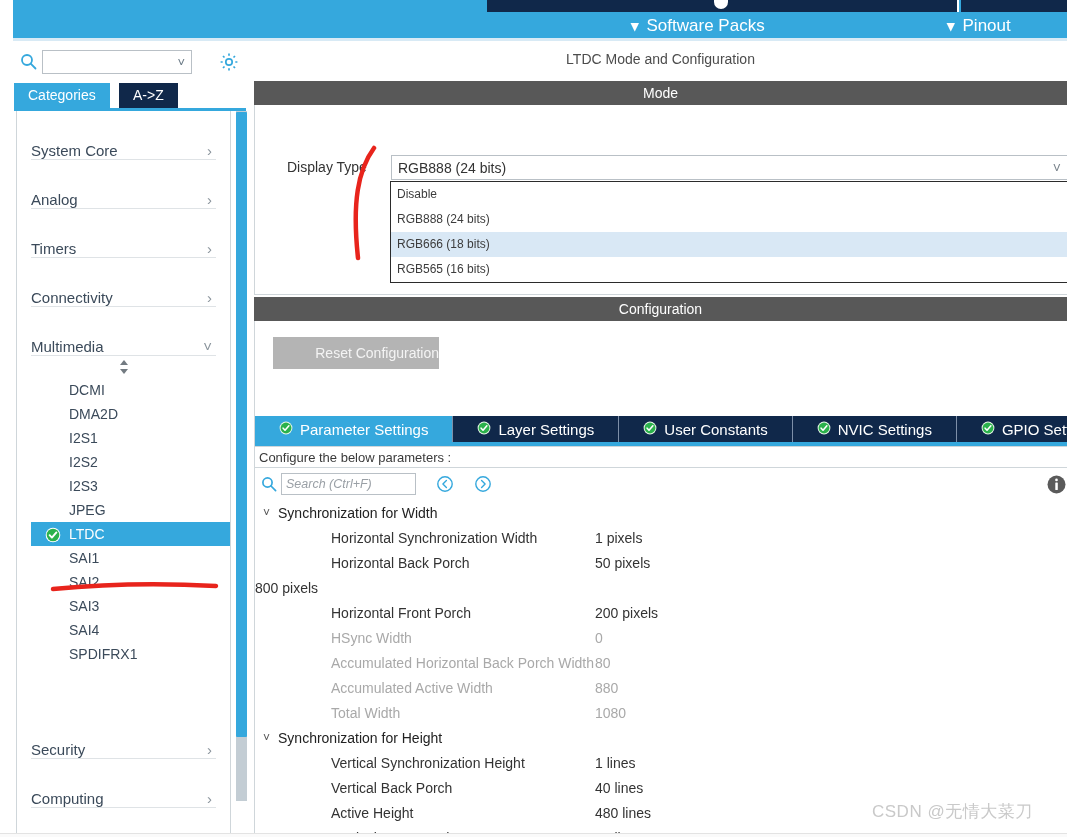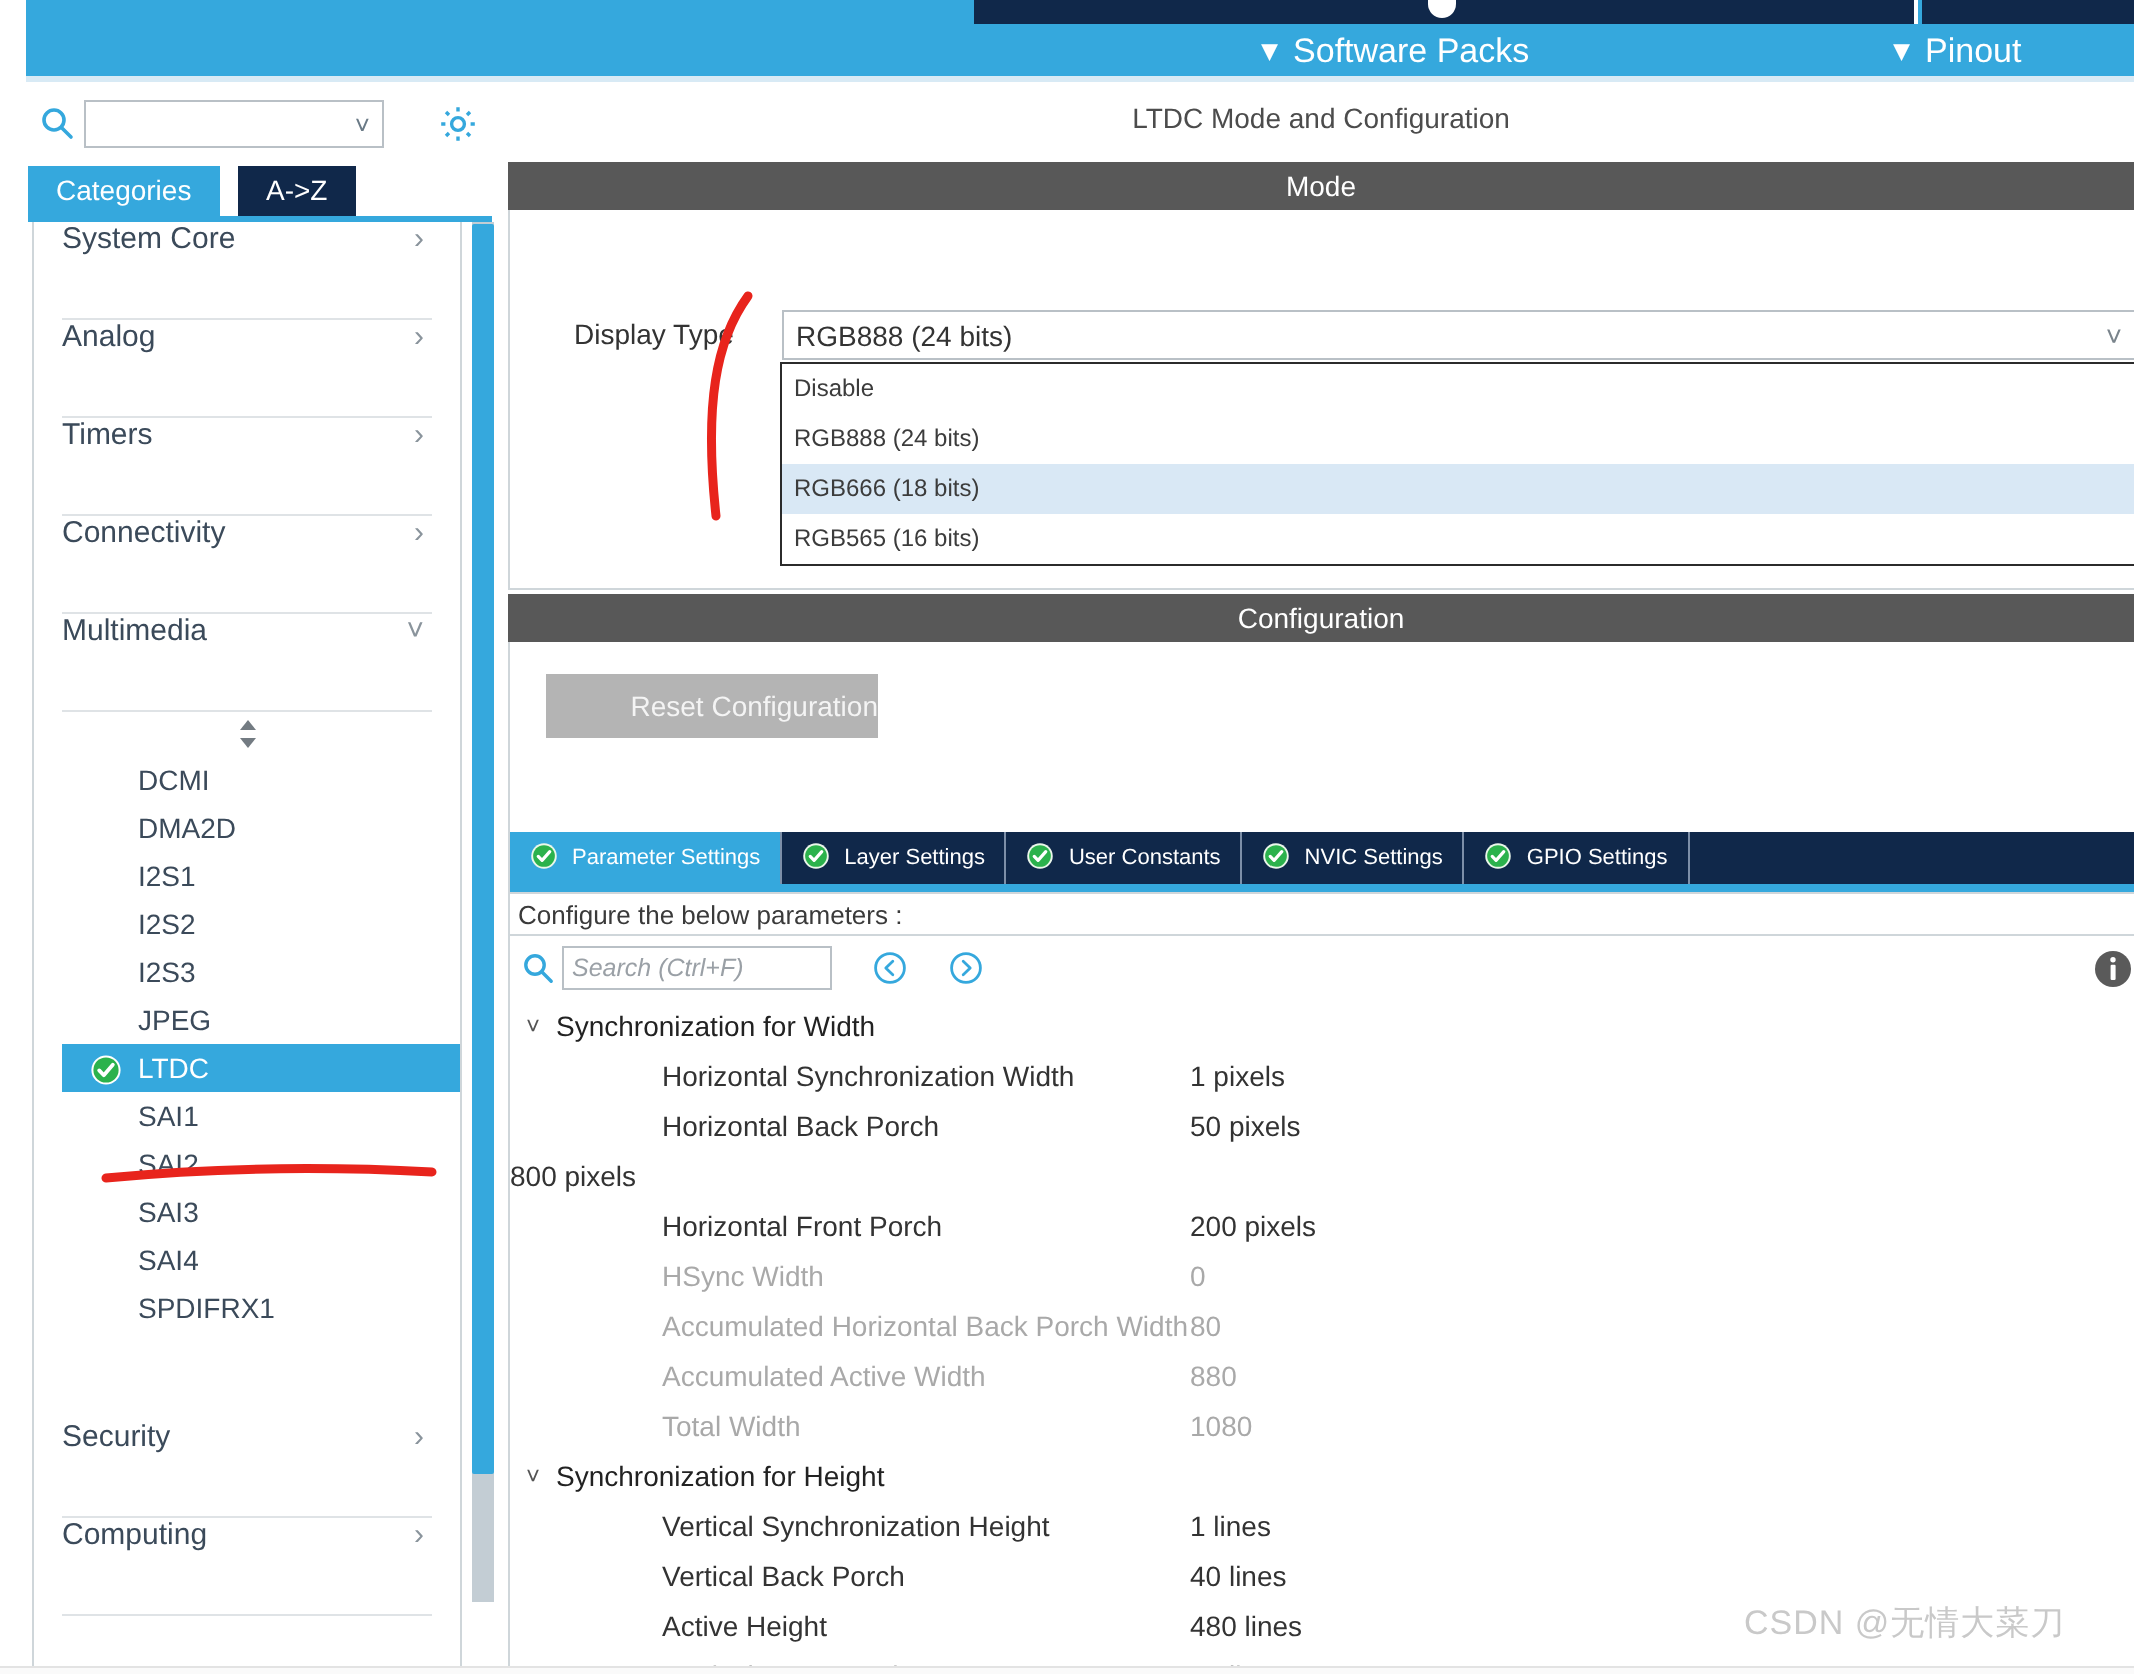--- a/index.html
+++ b/index.html
@@ -91,21 +91,21 @@
   }
 
   .lp-listbox {
     position: absolute; left: 16px; top: 70px; width: 215px; height: 765px;
     border: 1px solid #cfd6da; border-top: none; background: #ffffff;
     overflow: hidden;
   }
   .cat-row {
     position: relative; margin: 0 14px; height: 49px;
     border-bottom: 1px solid #dfe3e6;
-    display: flex; align-items: flex-start; justify-content: space-between;
+    display: flex; align-items: flex-end; justify-content: space-between;
     cursor: pointer;
   }
   .cat-row .cat-label { font-size: 15px; color: #3b4a5a; }
   .cat-row .cat-chev { color: #8a949c; font-size: 15px; padding-right: 4px; }
 
   .sort-arrows {
     height: 22px; display: flex; align-items: center; justify-content: center;
     cursor: pointer;
   }
   .periph-item {
@@ -180,21 +180,21 @@
     background: #b4b4b4; color: #f4f4f4; font-size: 14px;
     display: flex; align-items: center; justify-content: flex-end; cursor: pointer;
     border: none;
   }
   .tabstrip {
     position: absolute; left: 0; top: 95px; width: 813px; height: 26px;
     background: #10284a; display: flex;
   }
   .cfg-tab {
     height: 26px; display: flex; align-items: center; gap: 7px;
-    padding: 0 10px; font-size: 11px; color: #ffffff;
+    padding: 0 24px; font-size: 15px; color: #ffffff;
     border-right: 1px solid #7d8fa8; cursor: pointer; white-space: nowrap;
   }
   .cfg-tab.active { background: #35a8dd; }
   .tabstrip-underline {
     position: absolute; left: 0; top: 121px; width: 813px; height: 4px;
     background: #35a8dd;
   }
 
   .cfg-hint {
     position: absolute; left: 0; top: 125px; width: 813px; height: 22px;

